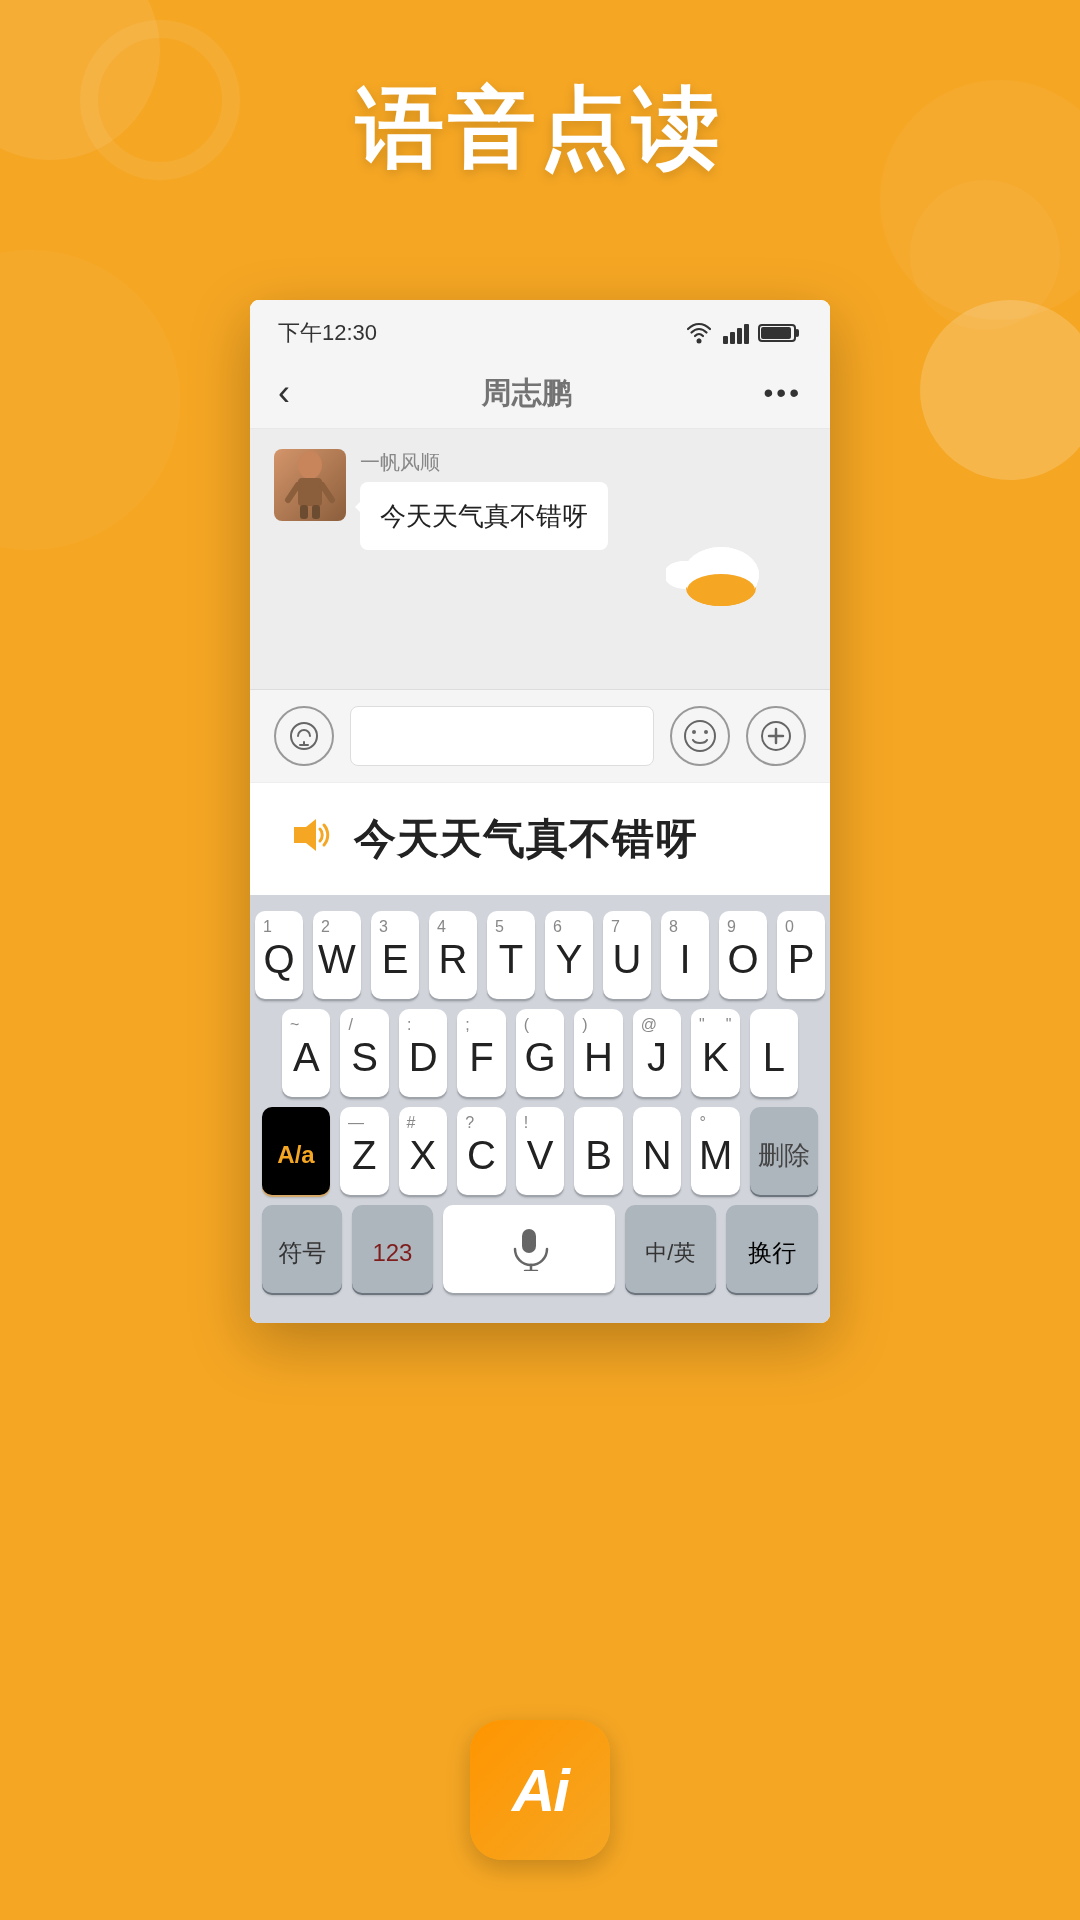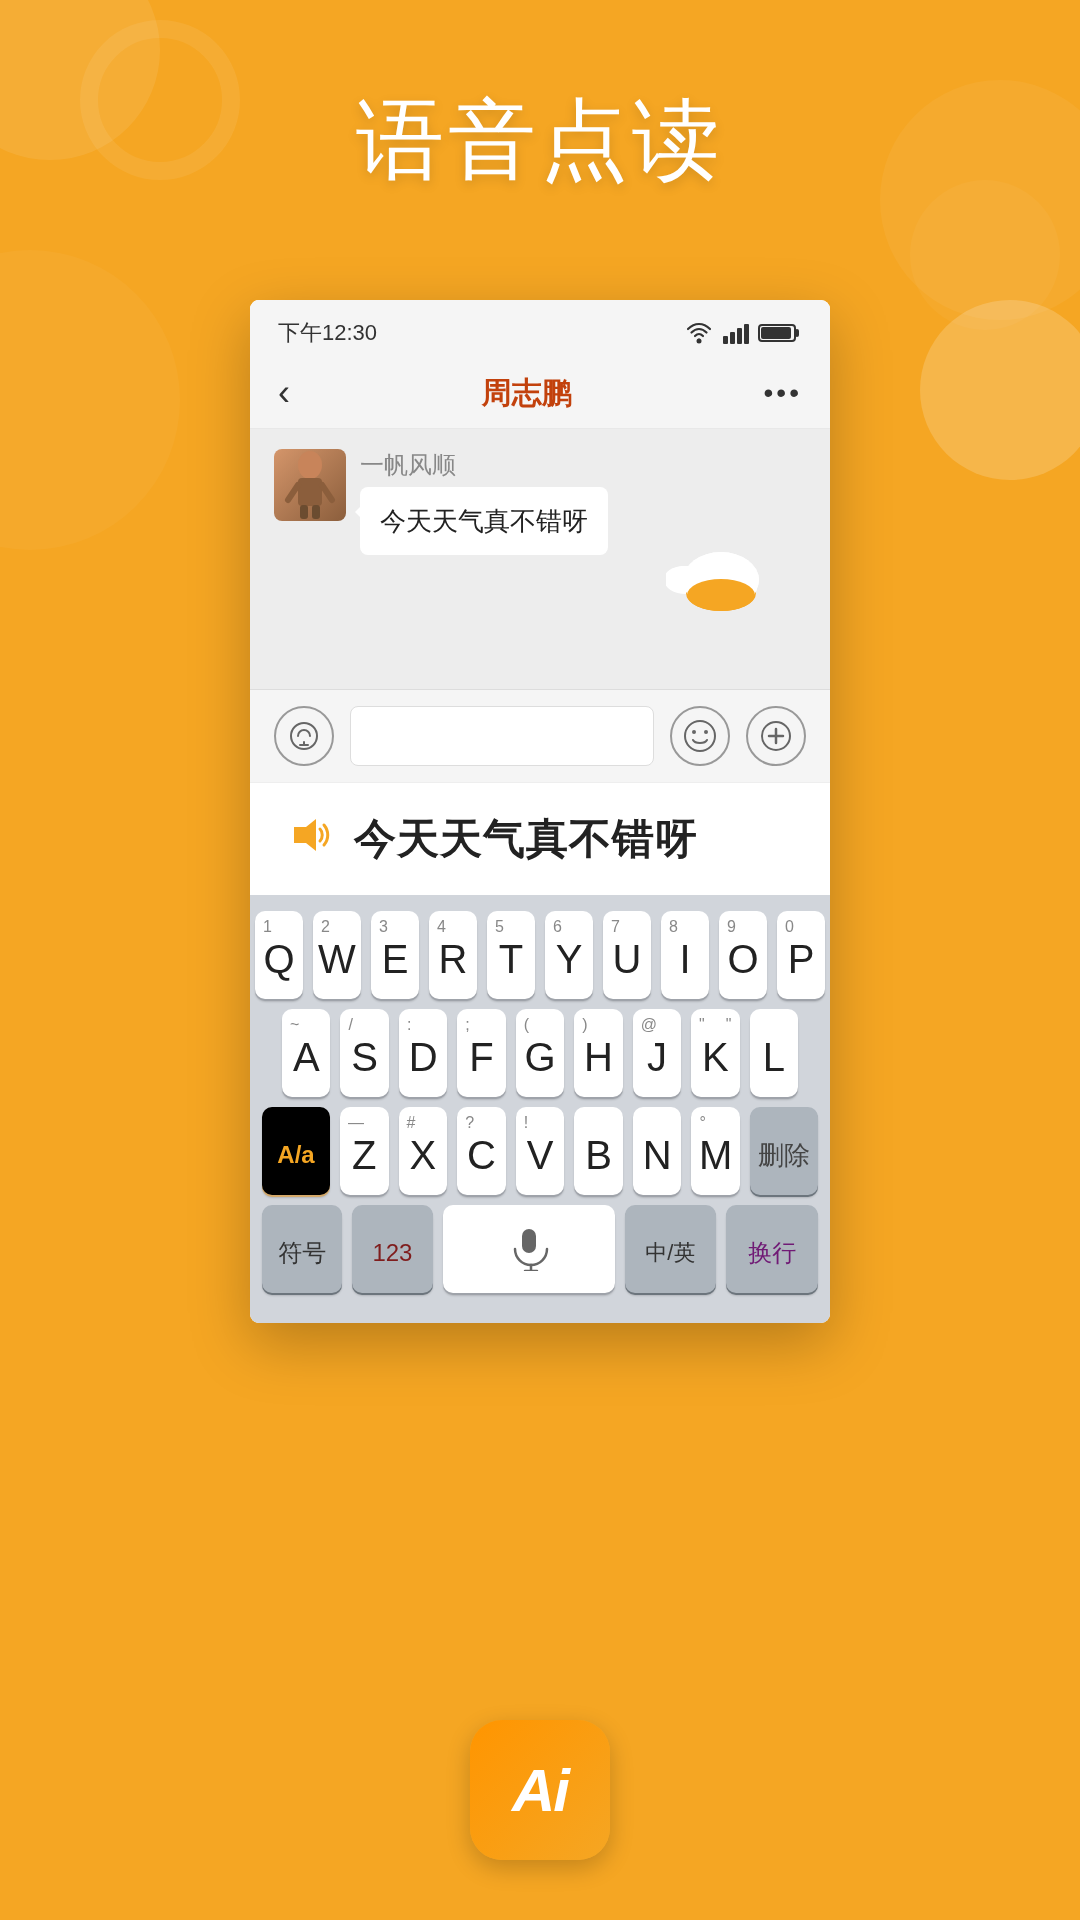--- a/index.html
+++ b/index.html
@@ -50,26 +50,25 @@
     
     .header-area {
       position: absolute;
       top: 80px;
       left: 0; right: 0;
       text-align: center;
       z-index: 10;
     }
     .main-title {
       font-size: 88px;
-      font-weight: 400;
+      font-weight: 700;
       color: #fff;
       letter-spacing: 4px;
       text-shadow: 0 4px 12px rgba(0,0,0,0.15);
       line-height: 1.1;
-      margin-top: 12px;
     }
     .sub-title {
       font-size: 46px;
       font-weight: 500;
       color: #fff;
       margin-top: 10px;
       letter-spacing: 2px;
       text-shadow: 0 2px 8px rgba(0,0,0,0.1);
     }
 
@@ -116,21 +115,21 @@
       border-bottom: 1px solid #e8e8e8;
     }
     .nav-back {
       font-size: 28px;
       color: #333;
       cursor: pointer;
     }
     .nav-title {
       font-size: 30px;
       font-weight: 600;
-      color: #c2410c;
+      color: #737373;
     }
     .nav-more {
       font-size: 28px;
       color: #333;
       letter-spacing: 2px;
     }
 
     
     .chat-area {
       background: #ededed;
@@ -164,21 +163,21 @@
       align-items: center;
       justify-content: center;
     }
 
     .message-content {
       display: flex;
       flex-direction: column;
       gap: 6px;
     }
     .sender-name {
-      font-size: 24px;
+      font-size: 20px;
       color: #888;
     }
     .bubble {
       background: #fff;
       border-radius: 8px;
       padding: 16px 20px;
       font-size: 26px;
       color: #222;
       position: relative;
       max-width: 320px;
@@ -624,21 +623,21 @@
           <path d="M6 22 C6 30.8 13.2 38 22 38" stroke="#666" stroke-width="2.5" fill="none" stroke-linecap="round"></path>
           <path d="M38 22 C38 30.8 30.8 38 22 38" stroke="#666" stroke-width="2.5" fill="none" stroke-linecap="round"></path>
           <line x1="22" y1="38" x2="22" y2="44" stroke="#666" stroke-width="2.5" stroke-linecap="round"></line>
           <line x1="16" y1="44" x2="28" y2="44" stroke="#666" stroke-width="2.5" stroke-linecap="round"></line>
         </svg>
       </div>
       <div class="key key-dark key-wide" style="flex:1.6;">
           <span class="key-letter" style="font-size:22px; color:#333; font-weight:500;">中/英</span>
         </div>
       <div class="key key-dark key-wide" style="flex:1.6;">
-          <span class="key-letter" style="font-size:24px; color:#701a75; font-weight:500;">换行</span>
+          <span class="key-letter" style="font-size:24px; color:#000000; font-weight:500;">换行</span>
         </div>
     </div>
 
   </div>
 </div>
 
 <div class="ai-badge">
   <div class="ai-badge-inner">
     <span class="ai-badge-text">Ai</span>
   </div>

